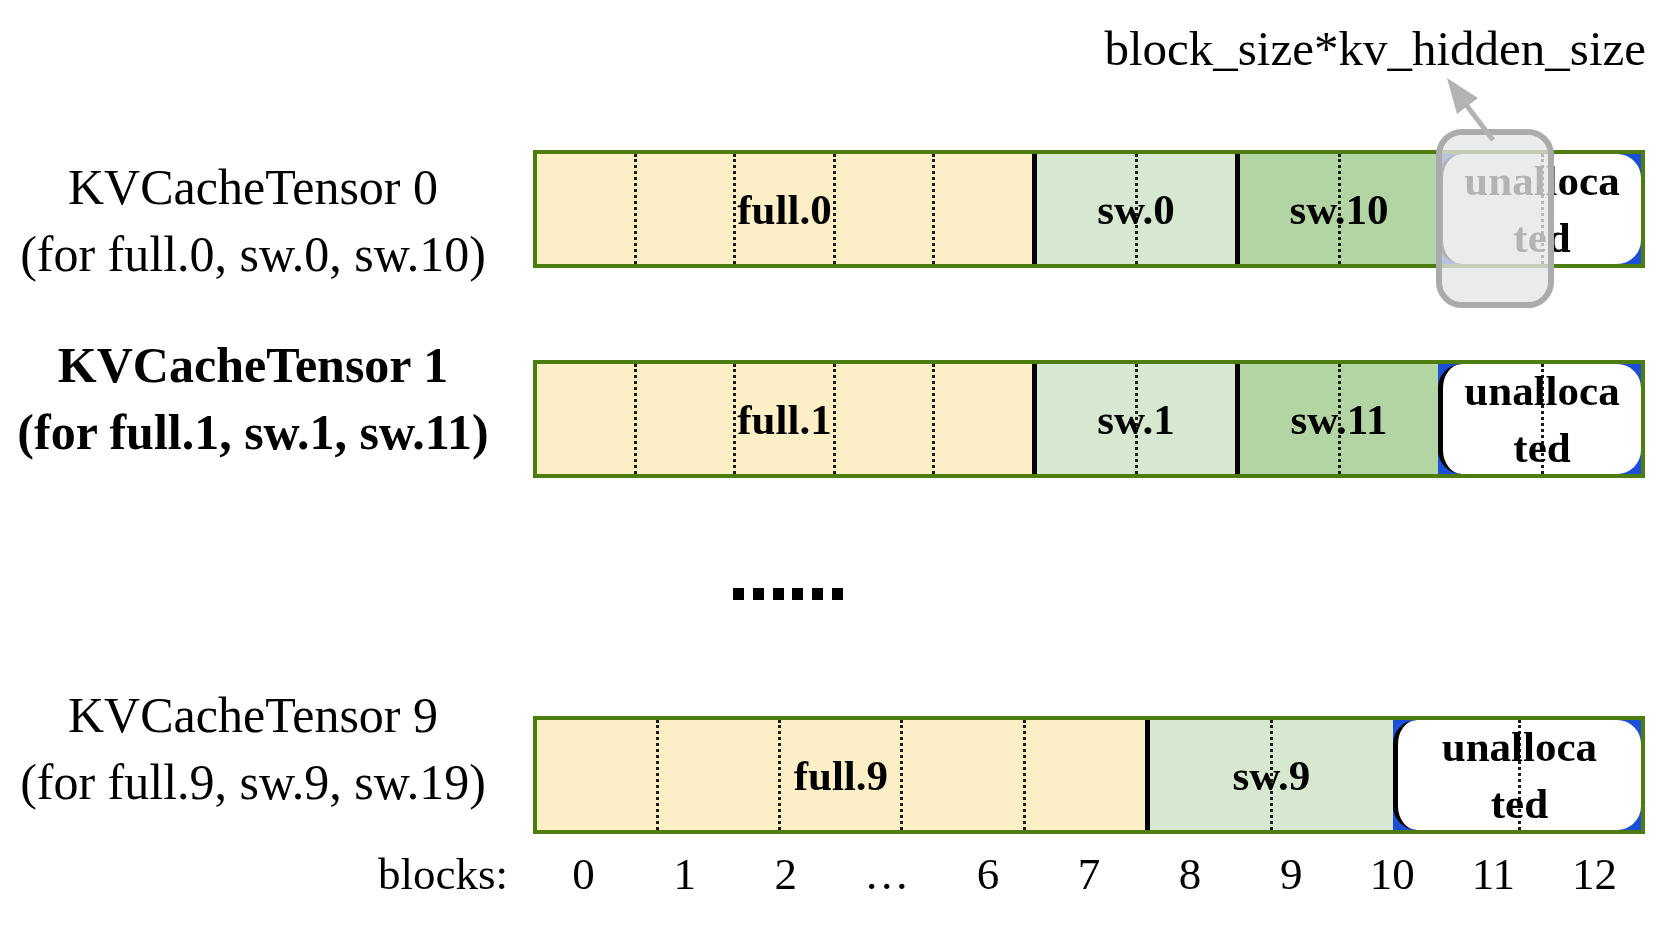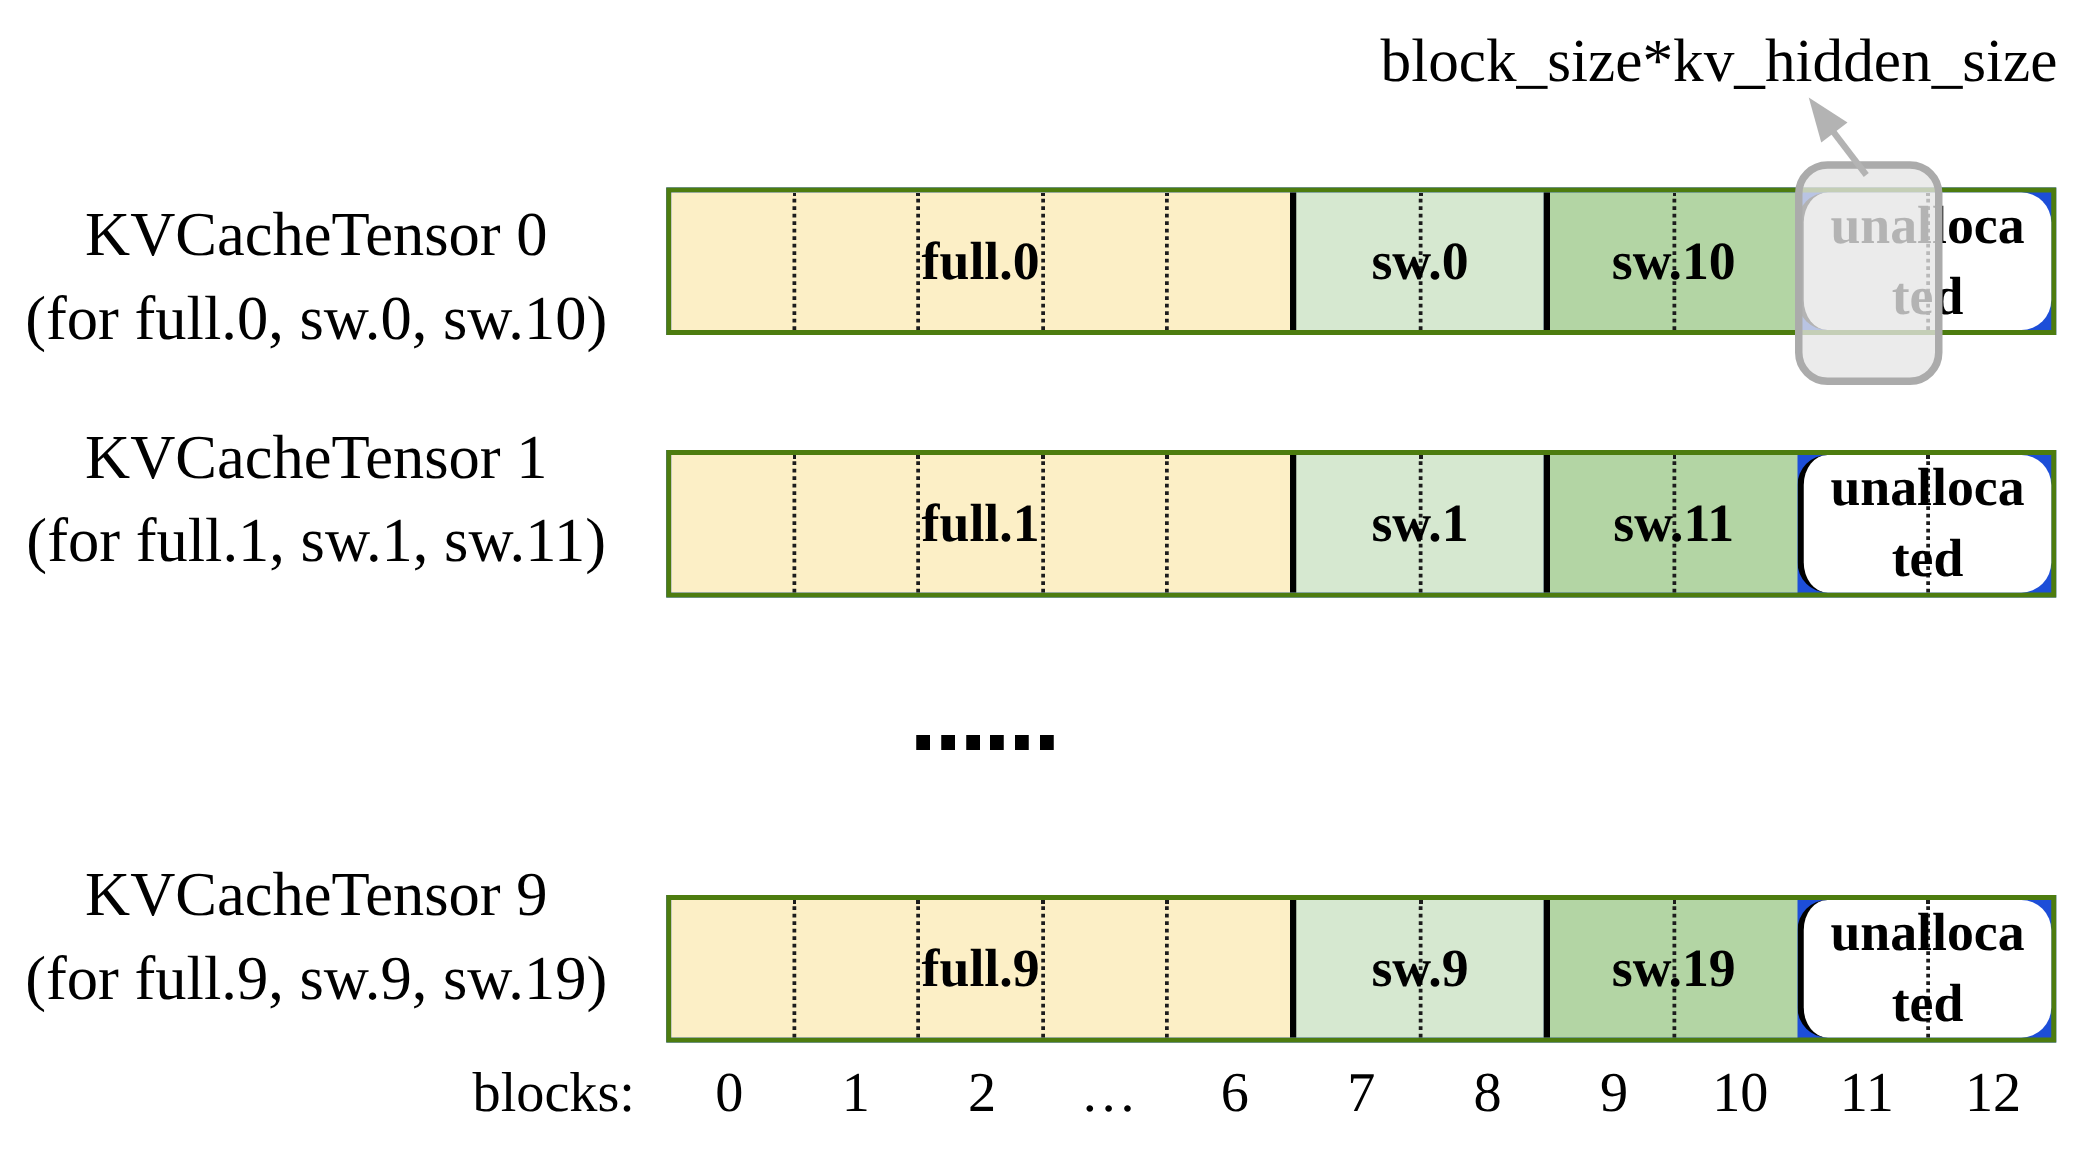--- a/index.html
+++ b/index.html
@@ -54,21 +54,21 @@
     display: flex;
     flex-direction: column;
     justify-content: center;
     align-items: center;
     text-align: center;
     font-size: 50px;
     line-height: 67px;
     white-space: nowrap;
   }
   .row-label-0 { top: 150px; height: 142px; }
-  .row-label-1 { top: 328px; height: 142px; }
+  .row-label-1 { top: 328px; height: 142px; font-weight: bold; }
   .row-label-2 { top: 678px; height: 142px; text-align: right; }
 
   
   .bar {
     position: absolute;
     left: 533px;
     width: 1112px;
     height: 118px;
     border: 4px solid #4d7c0f;
     display: flex;
@@ -233,25 +233,20 @@
       <div class="cell"></div>
       <div class="cell"></div>
       <div class="cell"></div>
       <div class="cell"></div>
       <div class="segment-label">full.9</div>
     </div>
     <div class="segment seg-sw1">
       <div class="cell"></div>
       <div class="cell"></div>
       <div class="segment-label">sw.9</div>
-    </div>
-    <div class="segment seg-sw2">
-      <div class="cell"></div>
-      <div class="cell"></div>
-      <div class="segment-label">sw.19</div>
     </div>
     <div class="segment seg-unal">
       <div class="cell"></div>
       <div class="cell"></div>
       <div class="segment-label">
         <div>unalloca</div>
         <div>ted</div>
       </div>
     </div>
   </div>

